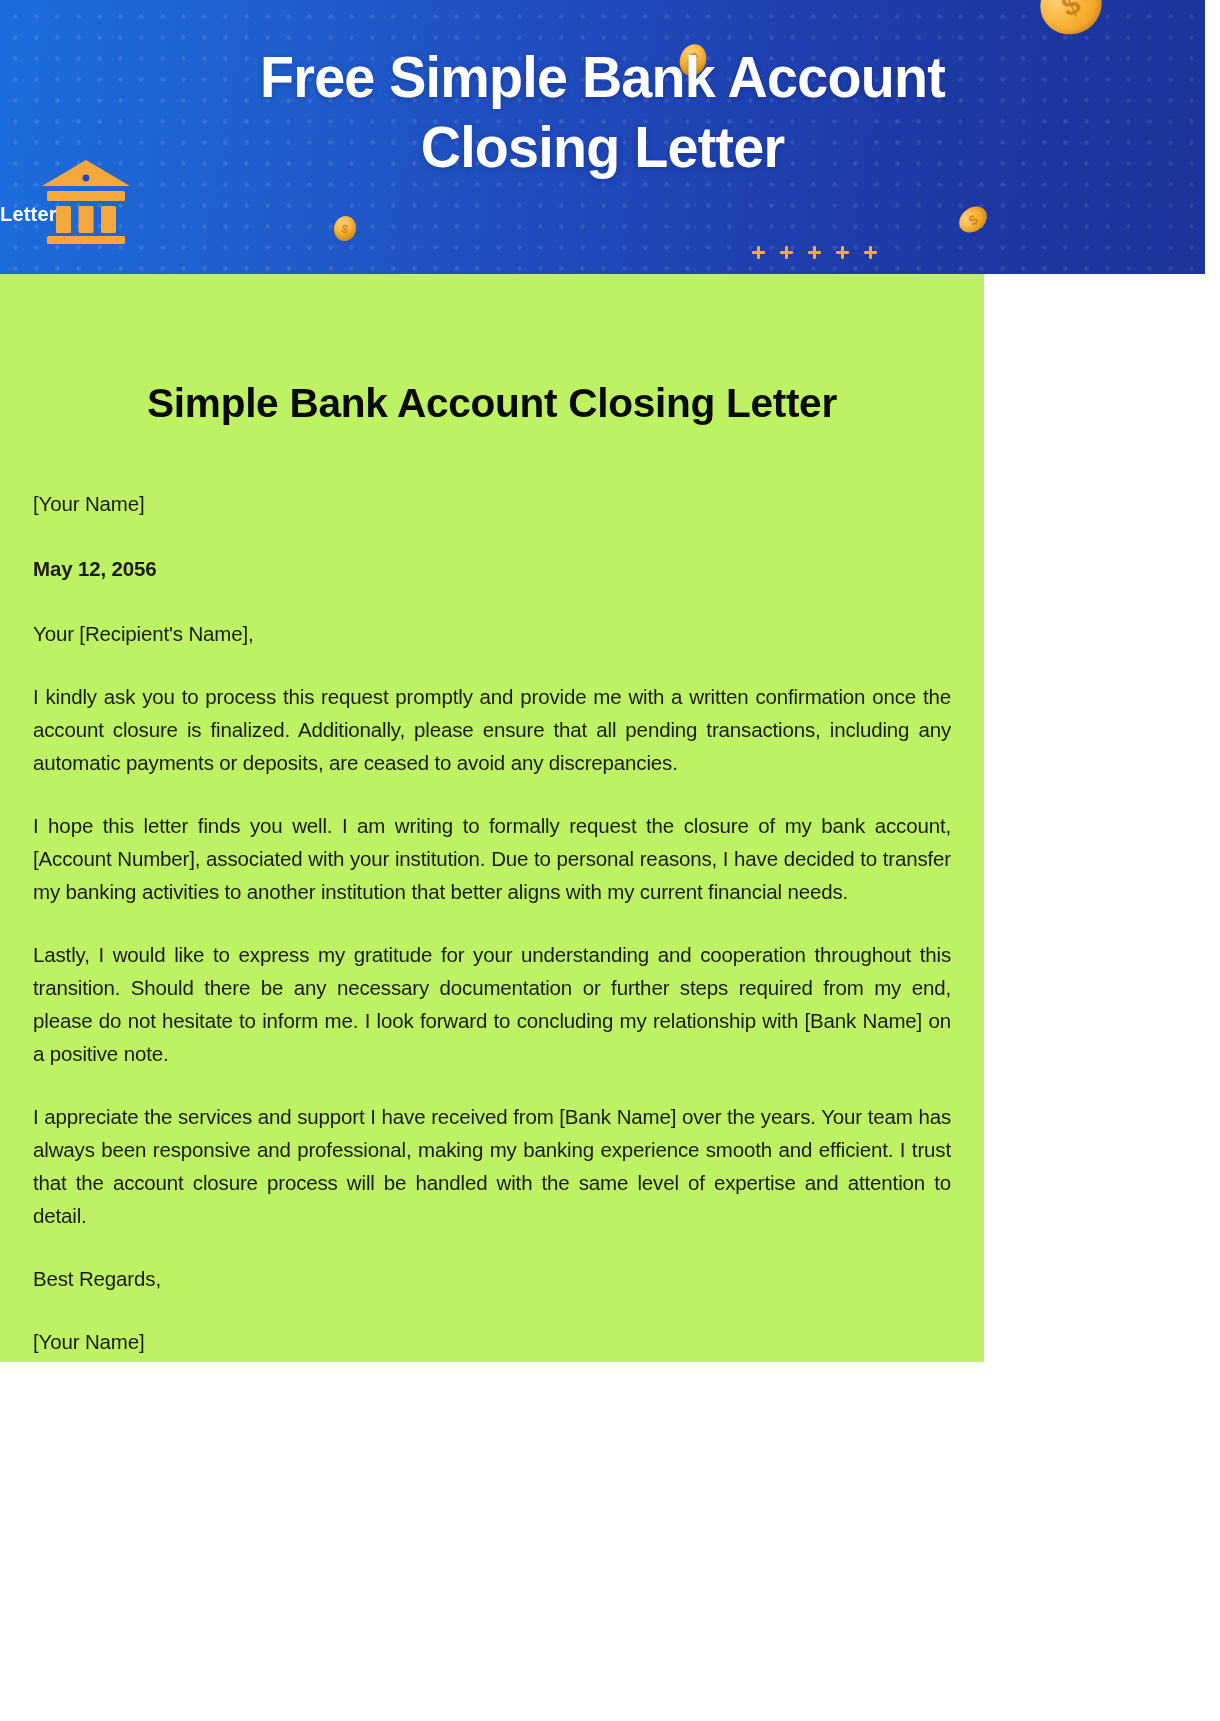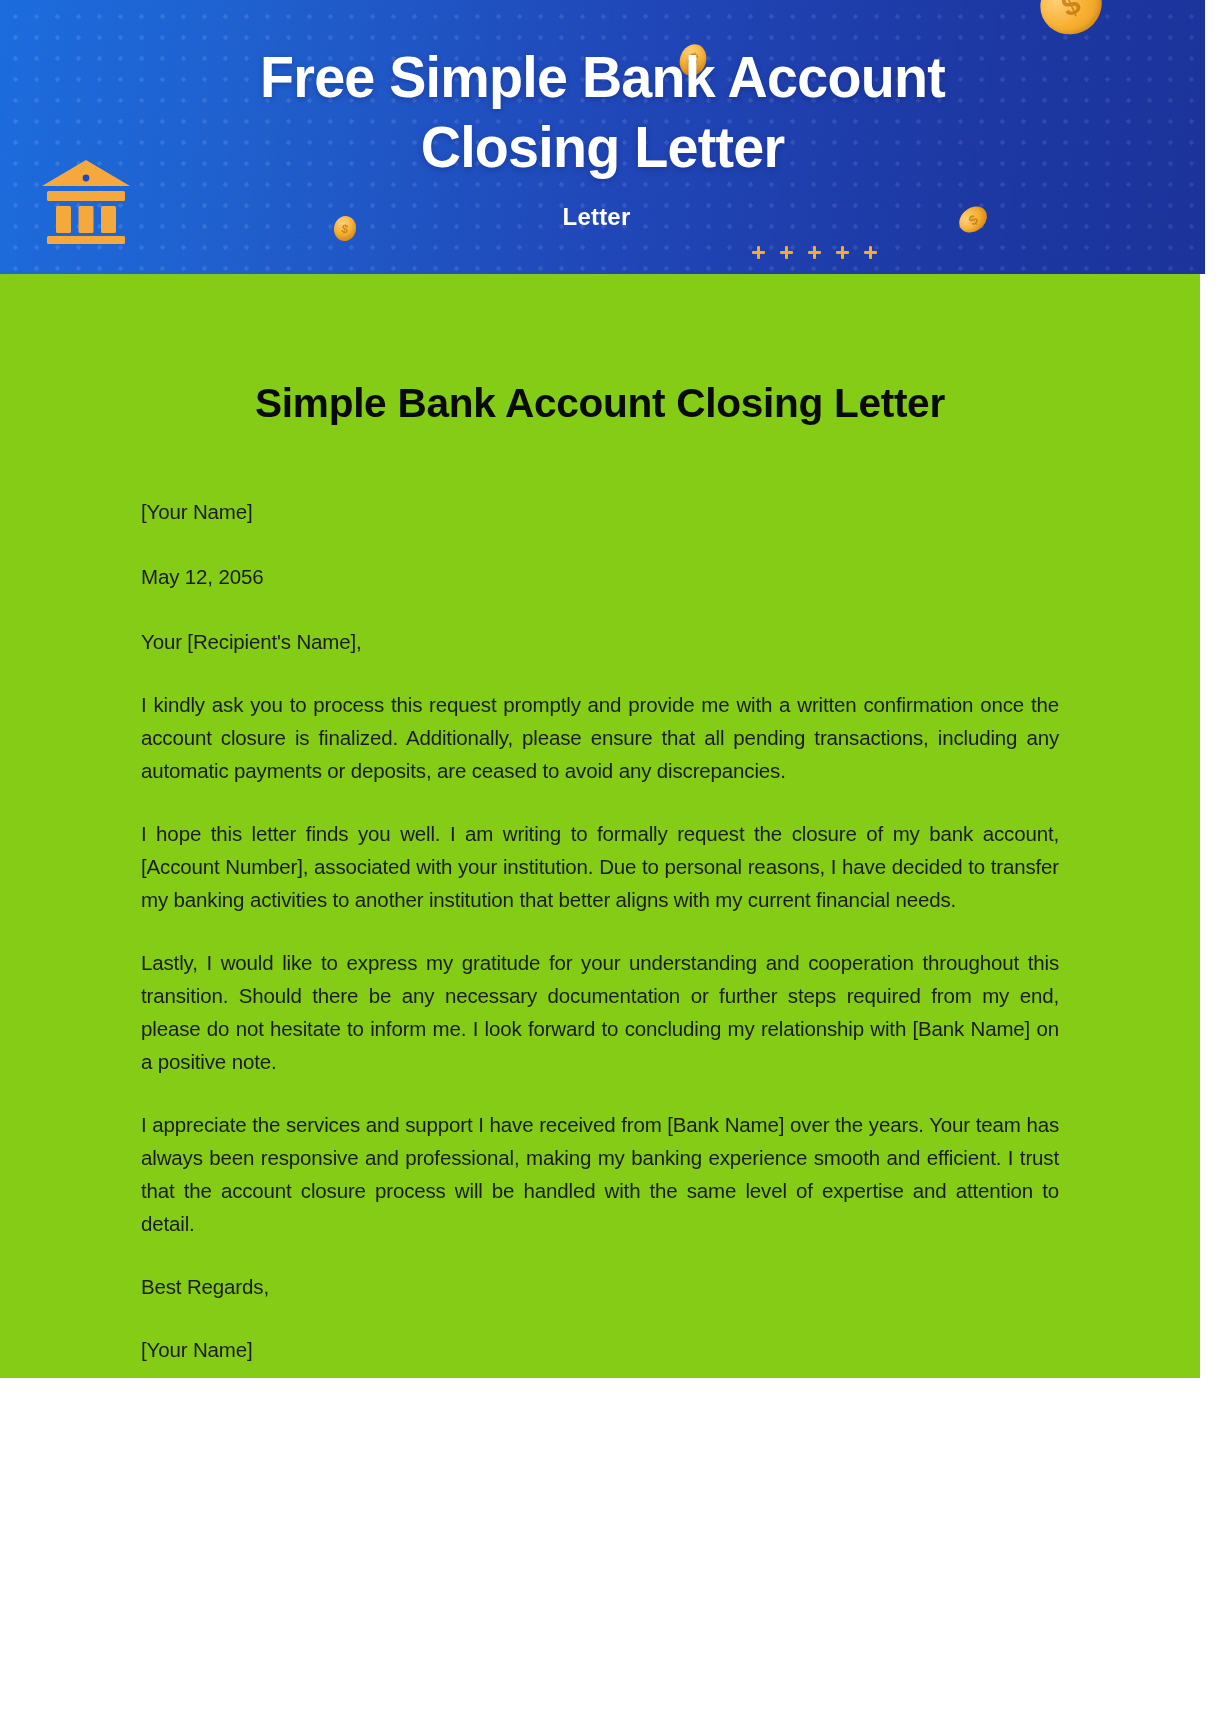--- a/index.html
+++ b/index.html
@@ -55,25 +55,24 @@
     letter-spacing:-0.8px;
     transform:scaleX(0.96);
     text-shadow:0 2px 6px rgba(0,20,80,0.28);
     white-space:pre-line;
     z-index:5;
   }
   #banner-subtitle {
     position:absolute;
     left:0; right:12px;
     top:203px;
-    text-align:center;
     color:#ffffff;
     font-family:"Liberation Sans Narrow","Liberation Sans", sans-serif;
     font-weight:bold;
-    font-size:24px;
+    font-size:20px;
     letter-spacing:0.2px;
     z-index:5;
   }
 
   
   #bank-icon { position:absolute; left:40px; top:158px; width:92px; height:86px; z-index:4; }
 
   
   .coin {
     position:absolute;
@@ -111,47 +110,47 @@
   .plus::before, .plus::after {
     content:""; position:absolute; background:#F6A933; border-radius:1px;
   }
   .plus::before { left:5px; top:0; width:3px; height:13px; }
   .plus::after  { left:0; top:5px; width:13px; height:3px; }
 
   
   #doc {
     position:absolute;
     left:0; top:274px;
-    width:1200px;
-    background:#84cc16;
+    width:984px;
+    background:#bef264;
   }
   #doc-title {
     margin-top:106px;
     text-align:center;
     font-family:"Liberation Sans Narrow","Liberation Sans", sans-serif;
     font-weight:bold;
     font-size:41px;
     color:#0a0a0a;
     letter-spacing:-0.3px;
     transform:scaleX(0.99);
   }
   #letter {
-    margin:12px auto;
+    margin:4px auto;
     width:918px;
     padding-top:56px;
     color:#1b1b1b;
     font-family:"Liberation Sans", sans-serif;
     font-size:20.5px;
     line-height:33px;
     letter-spacing:-0.15px;
   }
   .addr-line { display:block; }
   .blk { margin-bottom:32px; }
   .blk:last-child { margin-bottom:0; }
-  .date { font-weight:normal; }
+  .date { font-weight:bold; }
   .para { text-align:justify; text-justify:inter-word; margin-bottom:30px; }
   .plain { margin-bottom:30px; }
   .sig-name { margin-top:0; }
 </style>
 </head>
 <body>
 
 <div id="page">
 
   <div id="banner">

